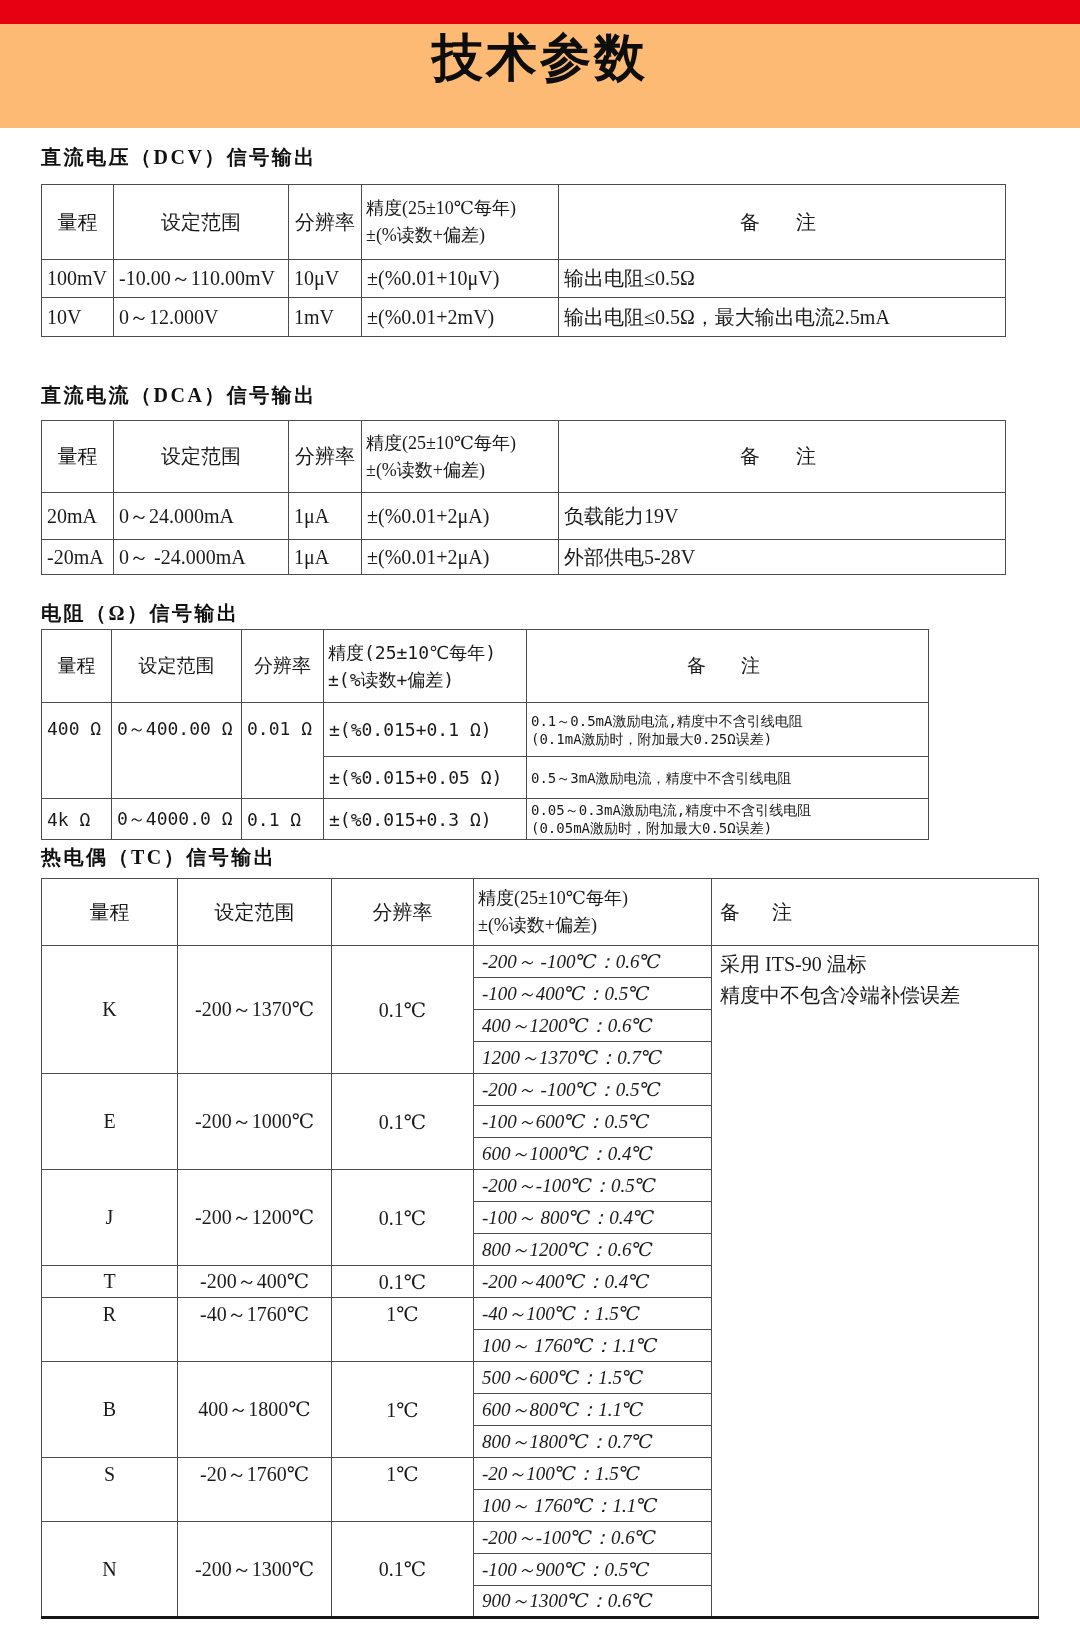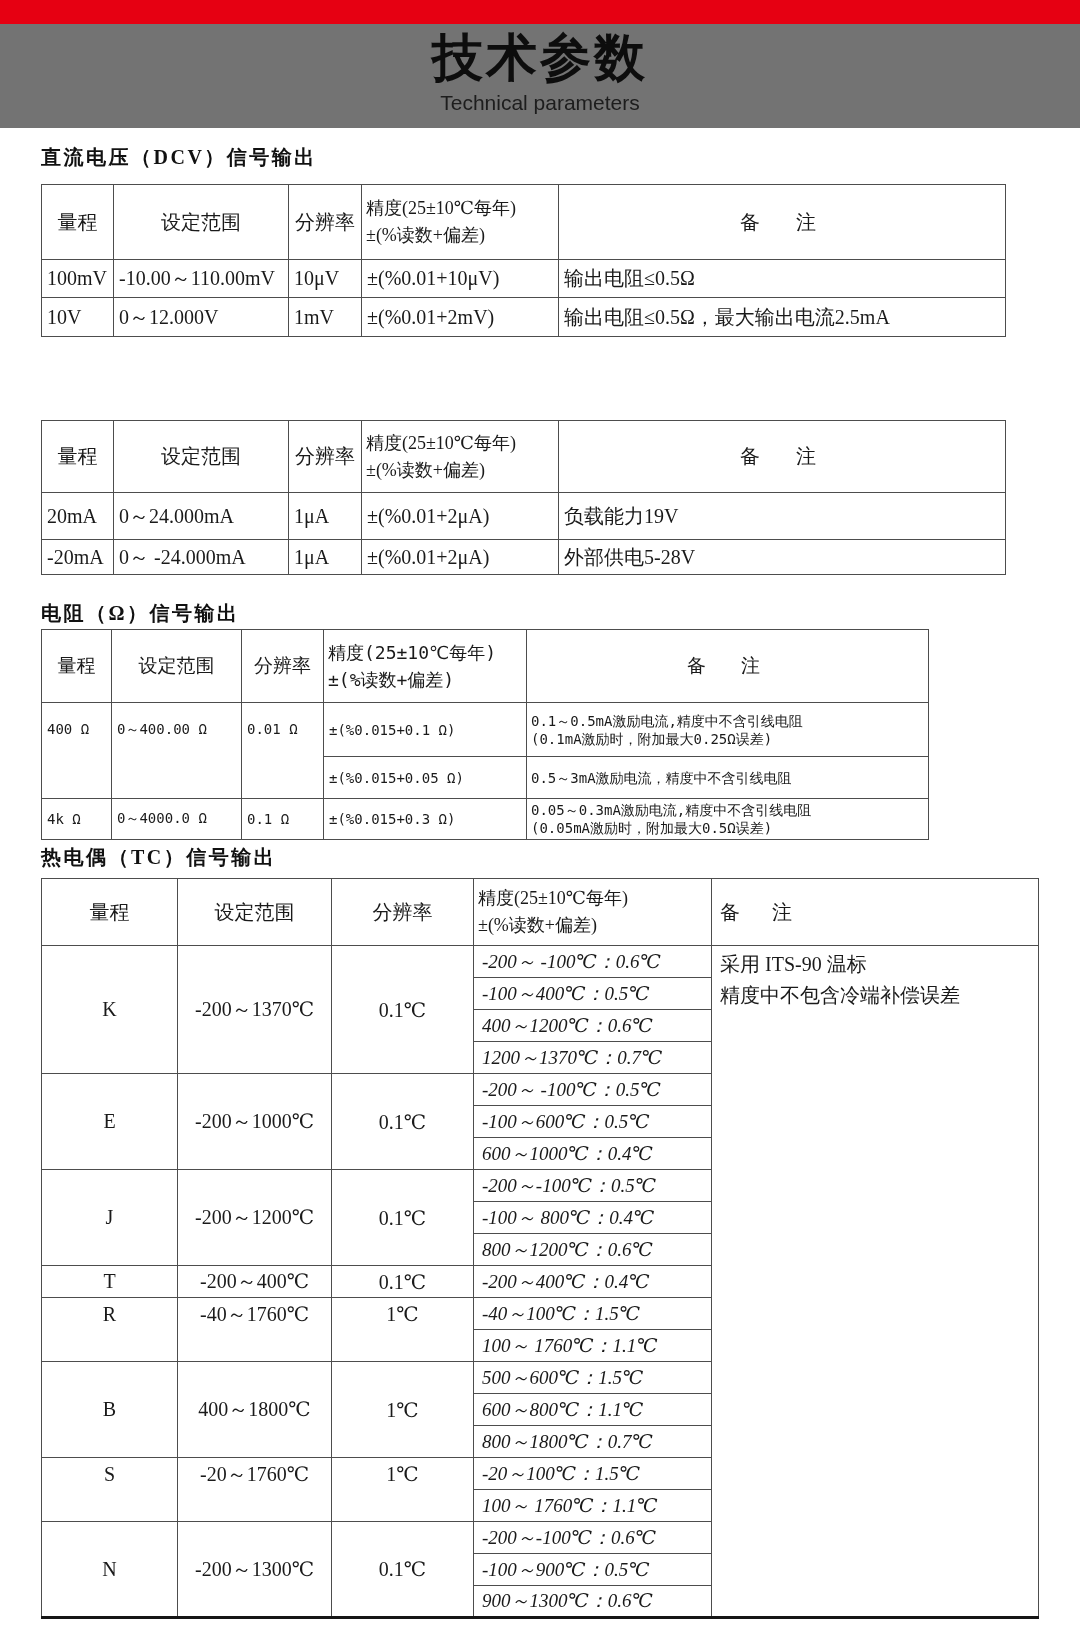--- a/index.html
+++ b/index.html
@@ -20,44 +20,43 @@
   .spec .hd td{text-align:center;font-size:20px;}
   .acc-h{text-align:left !important;padding-left:4px !important;}
   .acc-h div{line-height:27px;font-size:18px;}
   .note-h{letter-spacing:8px;}
   
   .h75{height:75px}.h38{height:38px}.h39{height:39px}
   .h72{height:72px}.h33{height:47px}.h35{height:35px}
   .h73{height:73px}.h54{height:54px}.h42{height:42px}.h37{height:37px}
   .h67{height:67px}.h32{height:32px}
   
-  #t3 td{font-family:"DejaVu Sans Mono","DejaVu Sans",monospace;font-size:14px;}
+  #t3 td{font-family:"DejaVu Sans Mono","DejaVu Sans",monospace;font-size:18px;}
   #t3 .hd td{font-size:19px;}
   #t3 .rnote{font-size:14px;line-height:18px;white-space:normal;padding:2px 4px;}
   .vtop54{vertical-align:top;line-height:52px;}
   
   #t4 td{font-size:20px;}
   #t4 .ctr{text-align:center;}
   #t4 .acc{font-size:19px;padding-left:8px;font-style:italic;}
   #t4 .tcnote{vertical-align:top;padding:3px 8px;white-space:normal;}
   #t4 .tcnote div{line-height:31px;font-size:20px;}
   #t4 .notelbl{text-align:left;padding-left:8px;letter-spacing:6px;}
   #t4{border-bottom:3px solid #161616;}
   .vtop32{vertical-align:top;line-height:32px;}
 </style>
 </head>
 <body>
 
 <div class="page">
 
   <div class="redbar" style="background: rgb(230, 0, 18);"></div>
 
-  <header class="band" style="background: #737373;">
+  <header class="band" style="background: #fdba74;">
     <h1>技术参数</h1>
-    <div class="sub">Technical parameters</div>
   </header>
 
   <h2 class="sec" style="top:144px">直流电压（DCV）信号输出</h2>
 
   <table id="t1" class="spec" style="top:184px;width:964px">
     <colgroup>
         <col style="width:72px">
         <col style="width:175px">
         <col style="width:73px">
         <col style="width:197px">
@@ -84,20 +83,21 @@
     <tr class="h39">
       <td>10V</td>
       <td>0～12.000V</td>
       <td>1mV</td>
       <td>±(%0.01+2mV)</td>
       <td>输出电阻≤0.5Ω，最大输出电流2.5mA</td>
     </tr>
   </tbody>
     </table>
 
+  <h2 class="sec" style="top:382px">直流电流（DCA）信号输出</h2>
 
   <table id="t2" class="spec" style="top:420px;width:964px">
     <colgroup>
         <col style="width:72px">
         <col style="width:175px">
         <col style="width:73px">
         <col style="width:197px">
         <col style="width:447px">
       </colgroup>
     <tbody>

